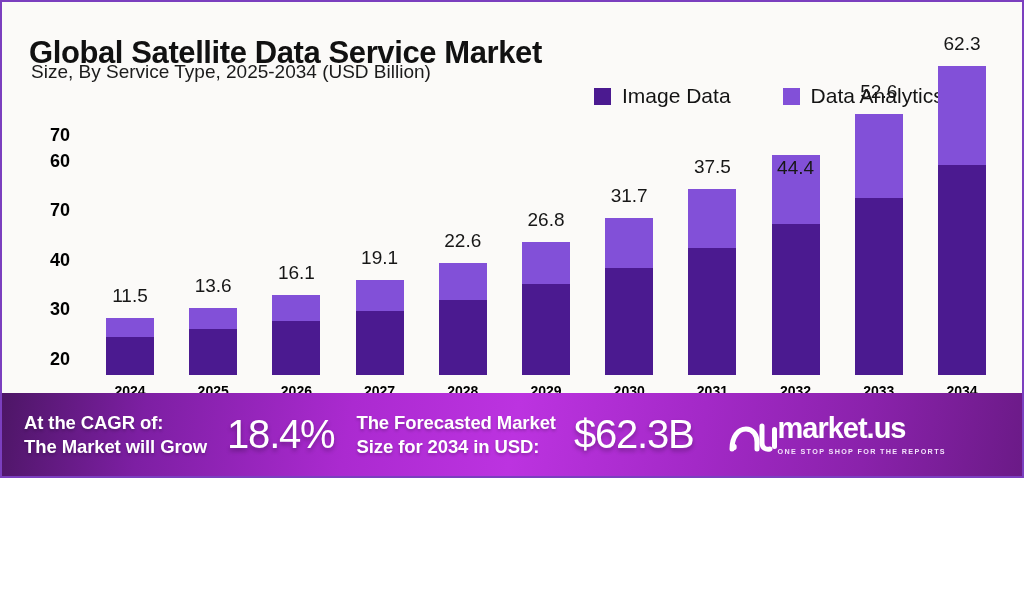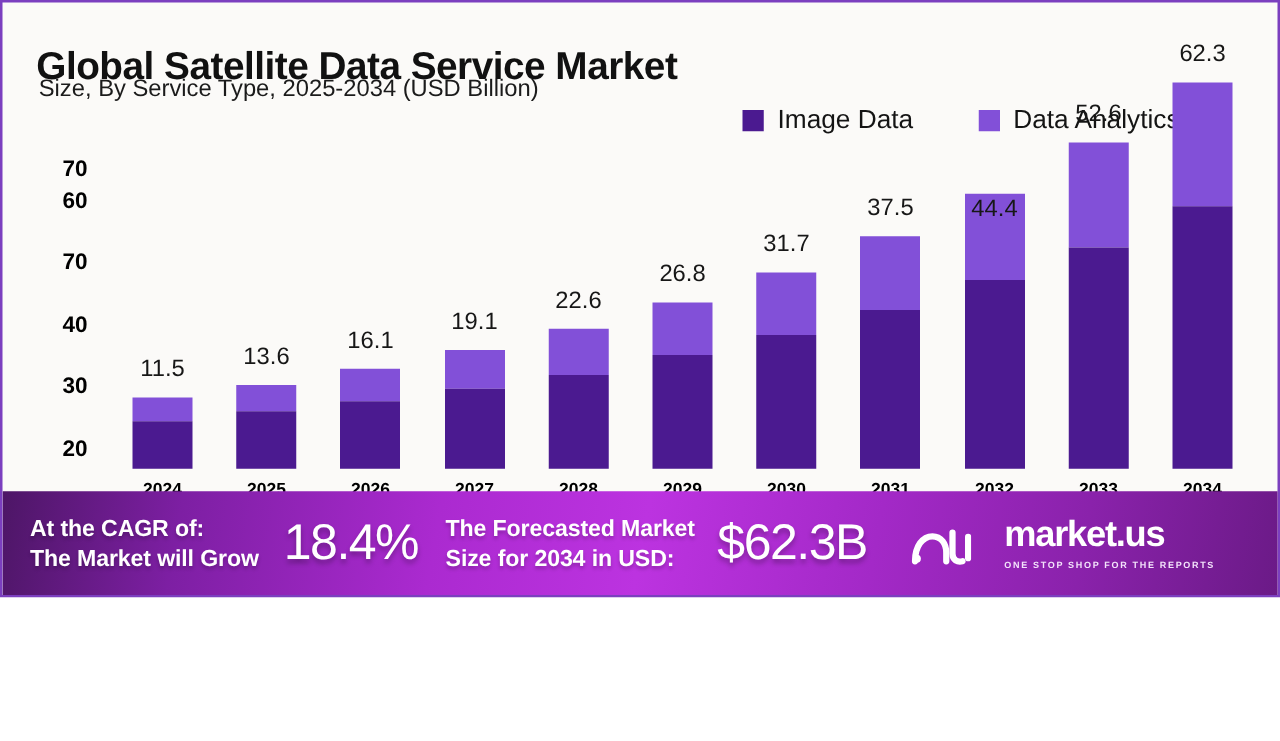--- a/index.html
+++ b/index.html
@@ -195,21 +195,21 @@
   }
   .cagr-caption { margin-left: 22px; }
   .cagr-value   { margin-left: 20px; }
   .fc-caption   { margin-left: 22px; }
   .fc-value     { margin-left: 18px; }
 
   .brand {
     display: flex;
     align-items: center;
     margin-left: 36px;
-    gap: 26px;
+    gap: 0;
   }
   .brand-mark { flex: 0 0 auto; display: block; }
   .brand-text { display: flex; flex-direction: column; }
   .brand-name {
     font-size: 29px;
     font-weight: 700;
     letter-spacing: -1px;
     line-height: 1;
     color: #ffffff;
   }

